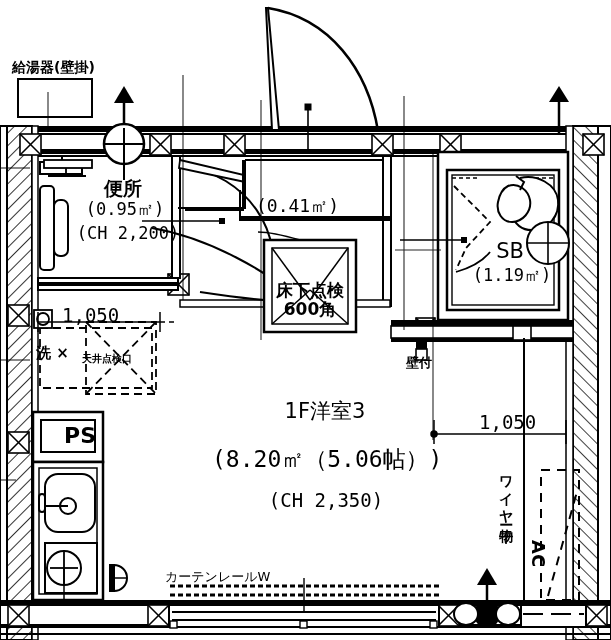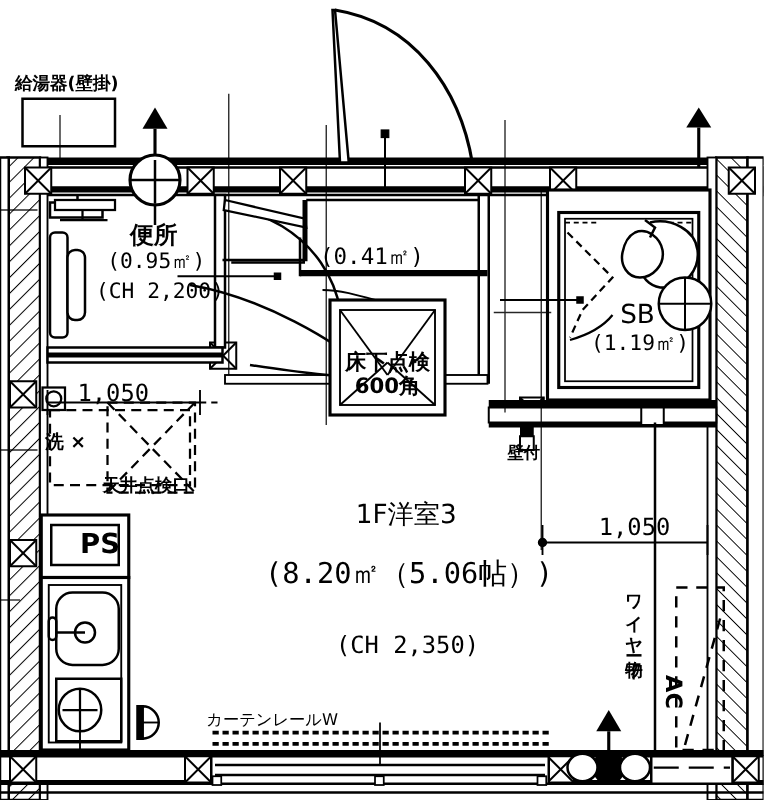--- a/index.html
+++ b/index.html
@@ -397,24 +397,24 @@
   <div class="lbl ctr" style="left:264px; top:281px; width:92px; font-size:17px; font-weight:700;">床下点検
 600角</div>
 
   <div class="lbl ctr" style="left:480px; top:240px; width:60px; font-size:21px;">SB</div>
   <div class="lbl ctr lbl-mono" style="left:463px; top:266px; width:98px; font-size:17px;">(1.19㎡)</div>
 
   <div class="lbl" style="left:406px; top:356px; font-size:13px; font-weight:700;">壁付</div>
 
   <div class="lbl ctr" style="left:230px; top:400px; width:190px; font-size:21px;">1F洋室3</div>
   <div class="lbl ctr lbl-mono" style="left:212px; top:447px; width:230px; font-size:23px;">(8.20㎡（5.06帖）)</div>
-  <div class="lbl ctr lbl-mono" style="left:236px; top:490px; width:180px; font-size:19px;margin-top:16px;">(CH 2,350)</div>
+  <div class="lbl ctr lbl-mono" style="left:236px; top:490px; width:180px; font-size:19px;">(CH 2,350)</div>
 
   <div class="lbl" style="left:36px; top:345px; font-size:15px; font-weight:700;">洗 ×</div>
-  <div class="lbl" style="left:82px; top:353px; font-size:14px; font-weight:700;margin-top:29px;">天井点検口</div>
+  <div class="lbl" style="left:82px; top:353px; font-size:10px; font-weight:700;">天井点検口</div>
 
   <div class="lbl ctr" style="left:41px; top:424px; width:54px; font-size:22px; font-weight:700;margin-left:12px;">PS</div>
 
   <div class="lbl" style="left:165px; top:570px; font-size:13px; font-weight:400;">カーテンレールW</div>
 
   <div class="lbl vert" style="left:498px; top:466px; font-size:14px; font-weight:700;">ワイヤー物干</div>
   <div class="lbl" style="left:548px; top:540px; font-size:18px; font-weight:700; transform:rotate(90deg); transform-origin:left top;">AC</div>
 
   <div class="lbl lbl-mono" style="left:62px; top:305px; font-size:19px;">1,050</div>
   <div class="lbl lbl-mono" style="left:479px; top:412px; font-size:19px;">1,050</div>

